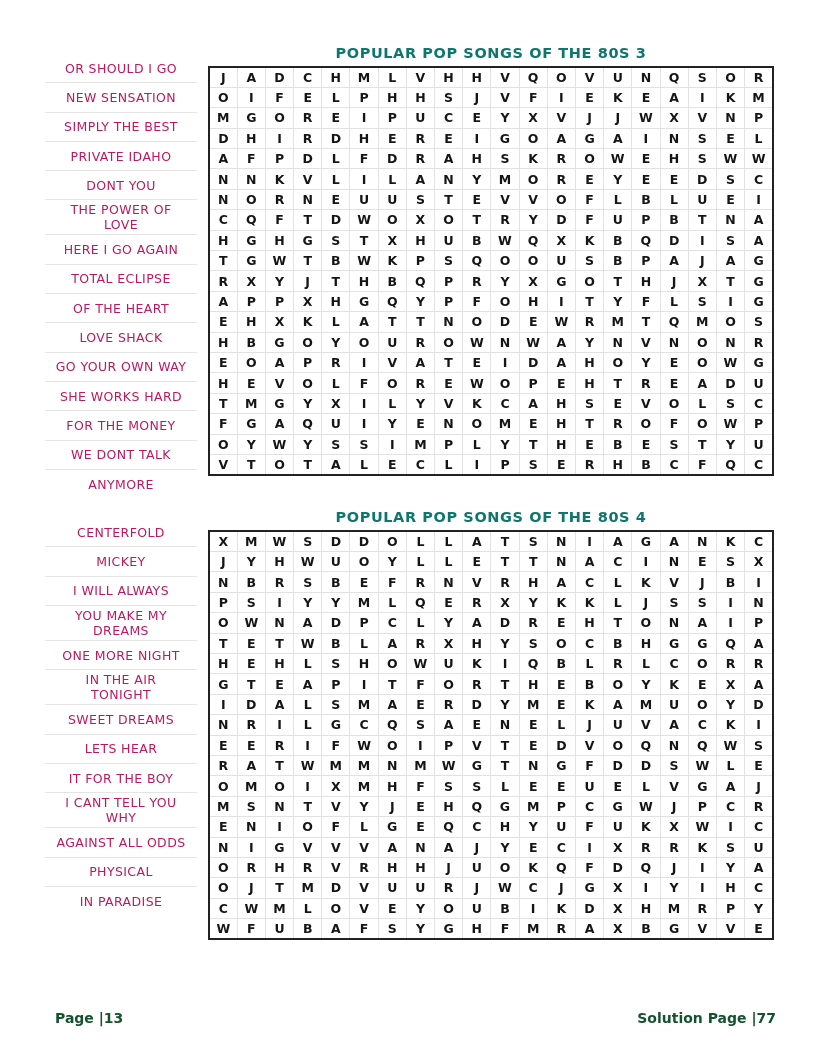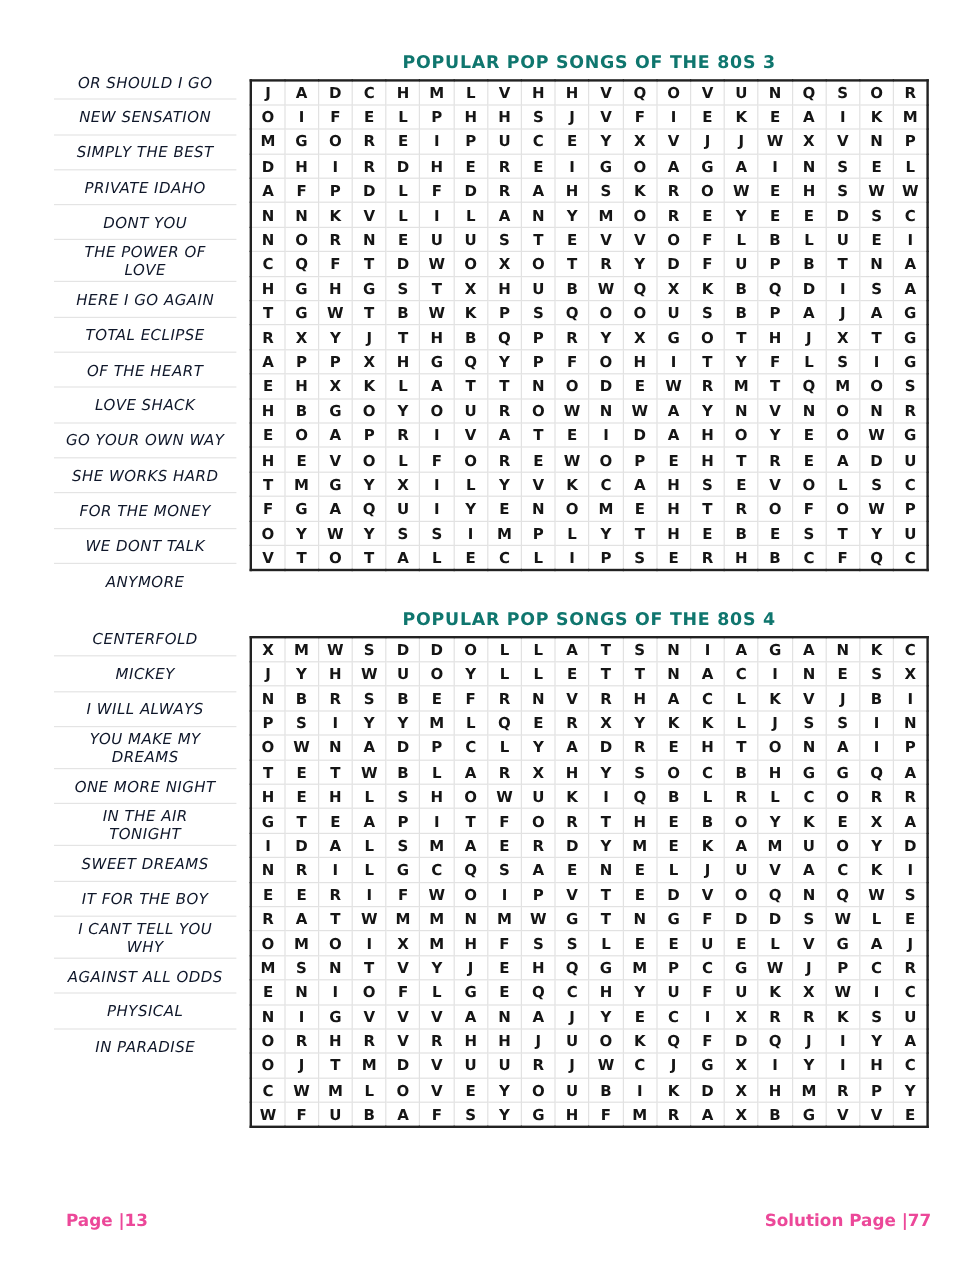--- a/index.html
+++ b/index.html
@@ -32,22 +32,21 @@
     border-bottom:1px solid #e4e4e4;
     padding:2px 0;
     text-align:center;
   }
   .word-row:last-child { border-bottom:none;align-items:center; }
   .word-line {
     font-size:12.5px;
     letter-spacing:0.4px;
     line-height:15px;
     white-space:nowrap;
-    color:#0f172a;
-    font-style:italic;
+    color:#be185d;
   }
 
   
   .gridcol { flex:1 1 auto; }
   .puzzle-title {
     text-align:center;
     font-size:14.5px;
     font-weight:bold;
     letter-spacing:0.6px;
     margin-bottom:5px;
@@ -75,21 +74,21 @@
 
   .footer {
     position:absolute;
     left:0; right:0;
     top:1010px;
     display:flex;
     justify-content:space-between;
     padding:0 40px 0 55px;
     font-size:14px;
     font-weight:bold;
-    color:#ec4899;
+    color:#14532d;
   }
 </style>
 </head>
 <body>
 
 <div class="page">
 
   <div class="puzzle">
     <div class="words">
         <div class="word-row">
@@ -605,20 +604,23 @@
         </div>
         <div class="word-row">
           <span class="word-line">ONE MORE NIGHT</span>
         </div>
         <div class="word-row">
           <span class="word-line">IN THE AIR</span>
           <span class="word-line">TONIGHT</span>
         </div>
         <div class="word-row">
           <span class="word-line">SWEET DREAMS</span>
+        </div>
+        <div class="word-row">
+          <span class="word-line">LETS HEAR</span>
         </div>
         <div class="word-row">
           <span class="word-line">IT FOR THE BOY</span>
         </div>
         <div class="word-row">
           <span class="word-line">I CANT TELL YOU</span>
           <span class="word-line">WHY</span>
         </div>
         <div class="word-row">
           <span class="word-line">AGAINST ALL ODDS</span>

